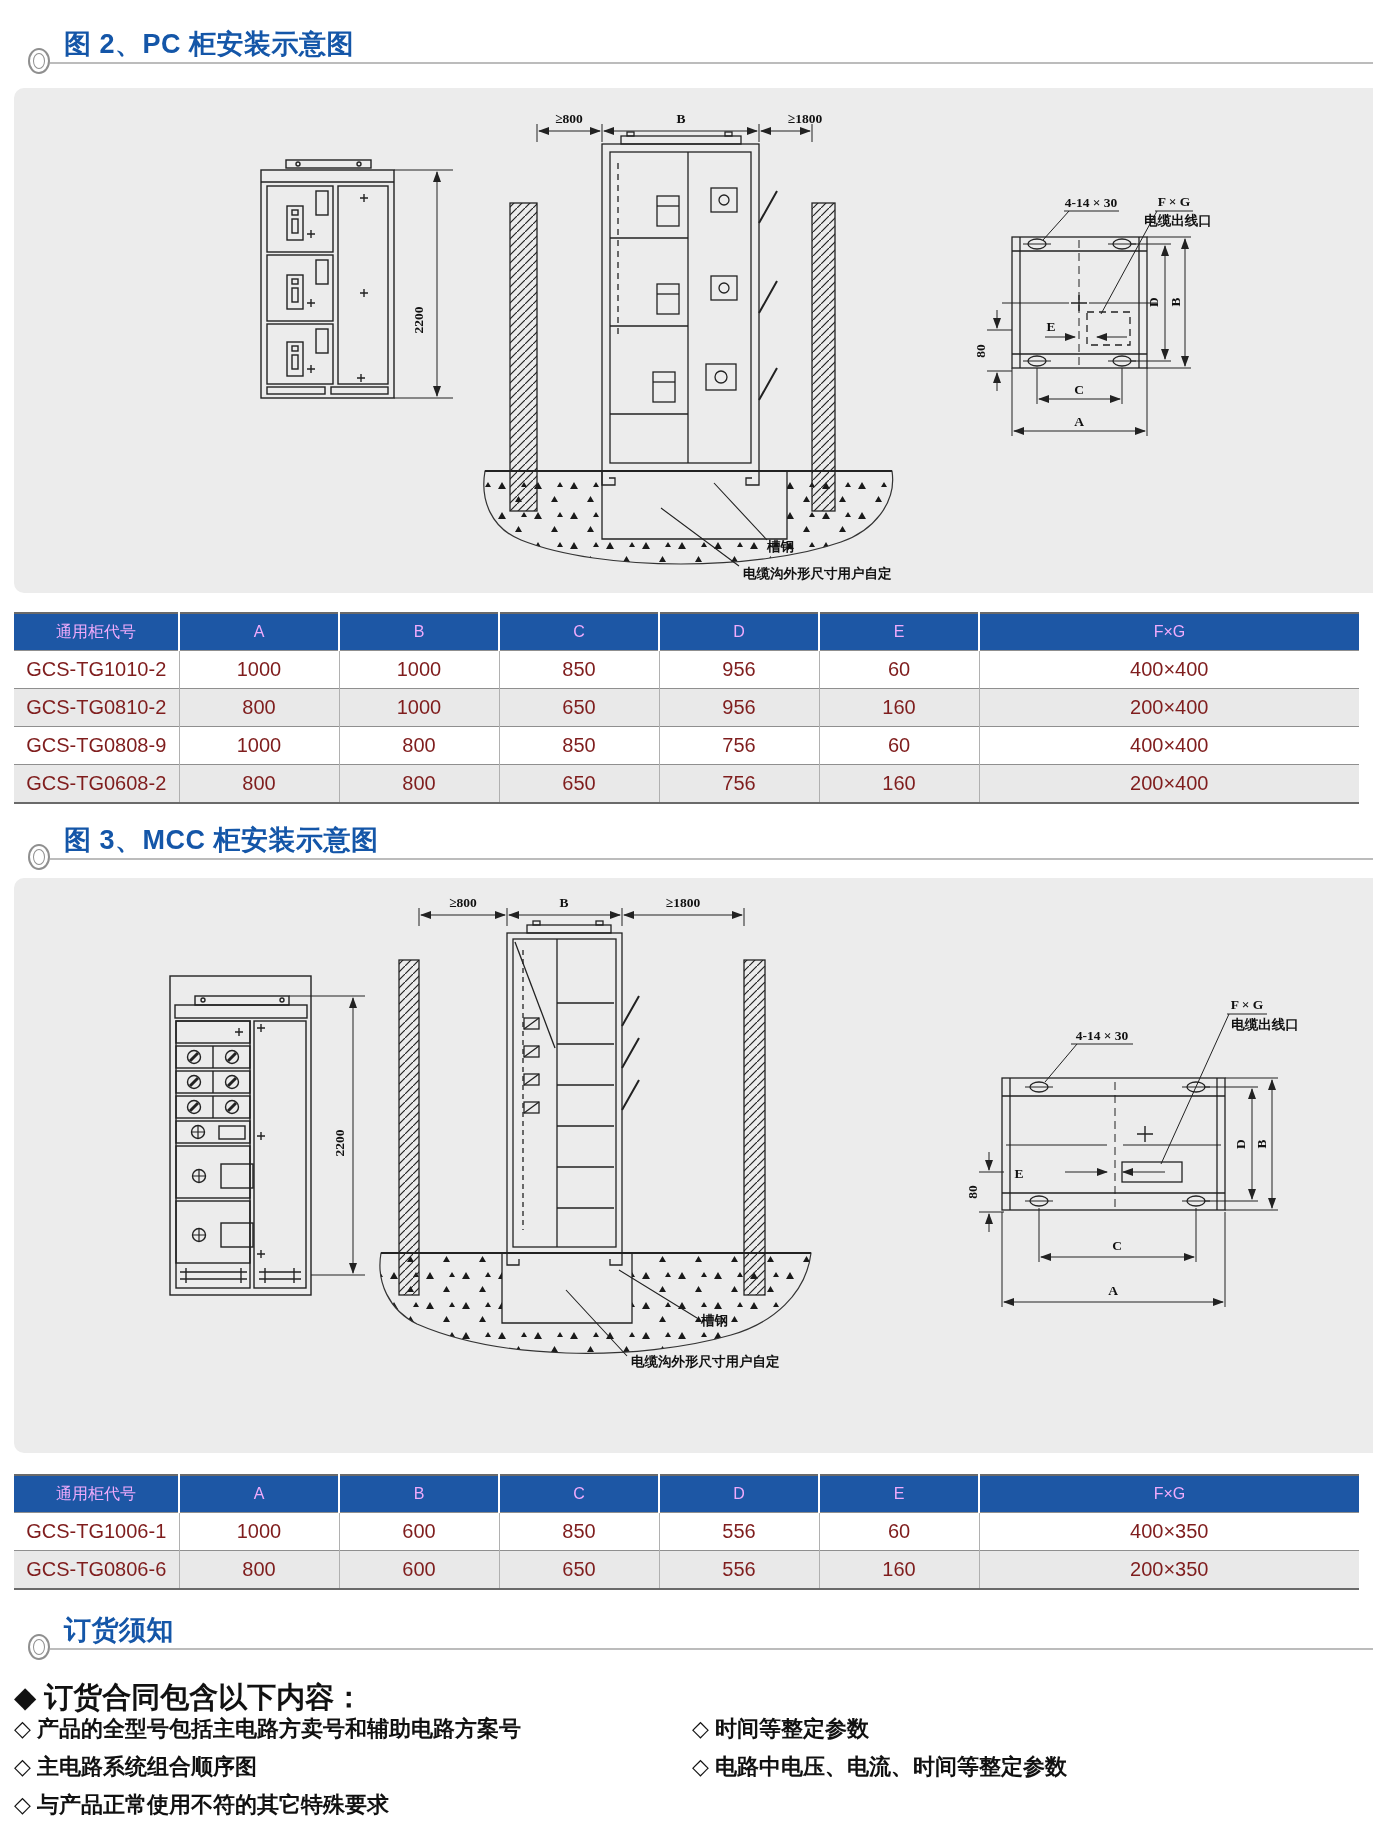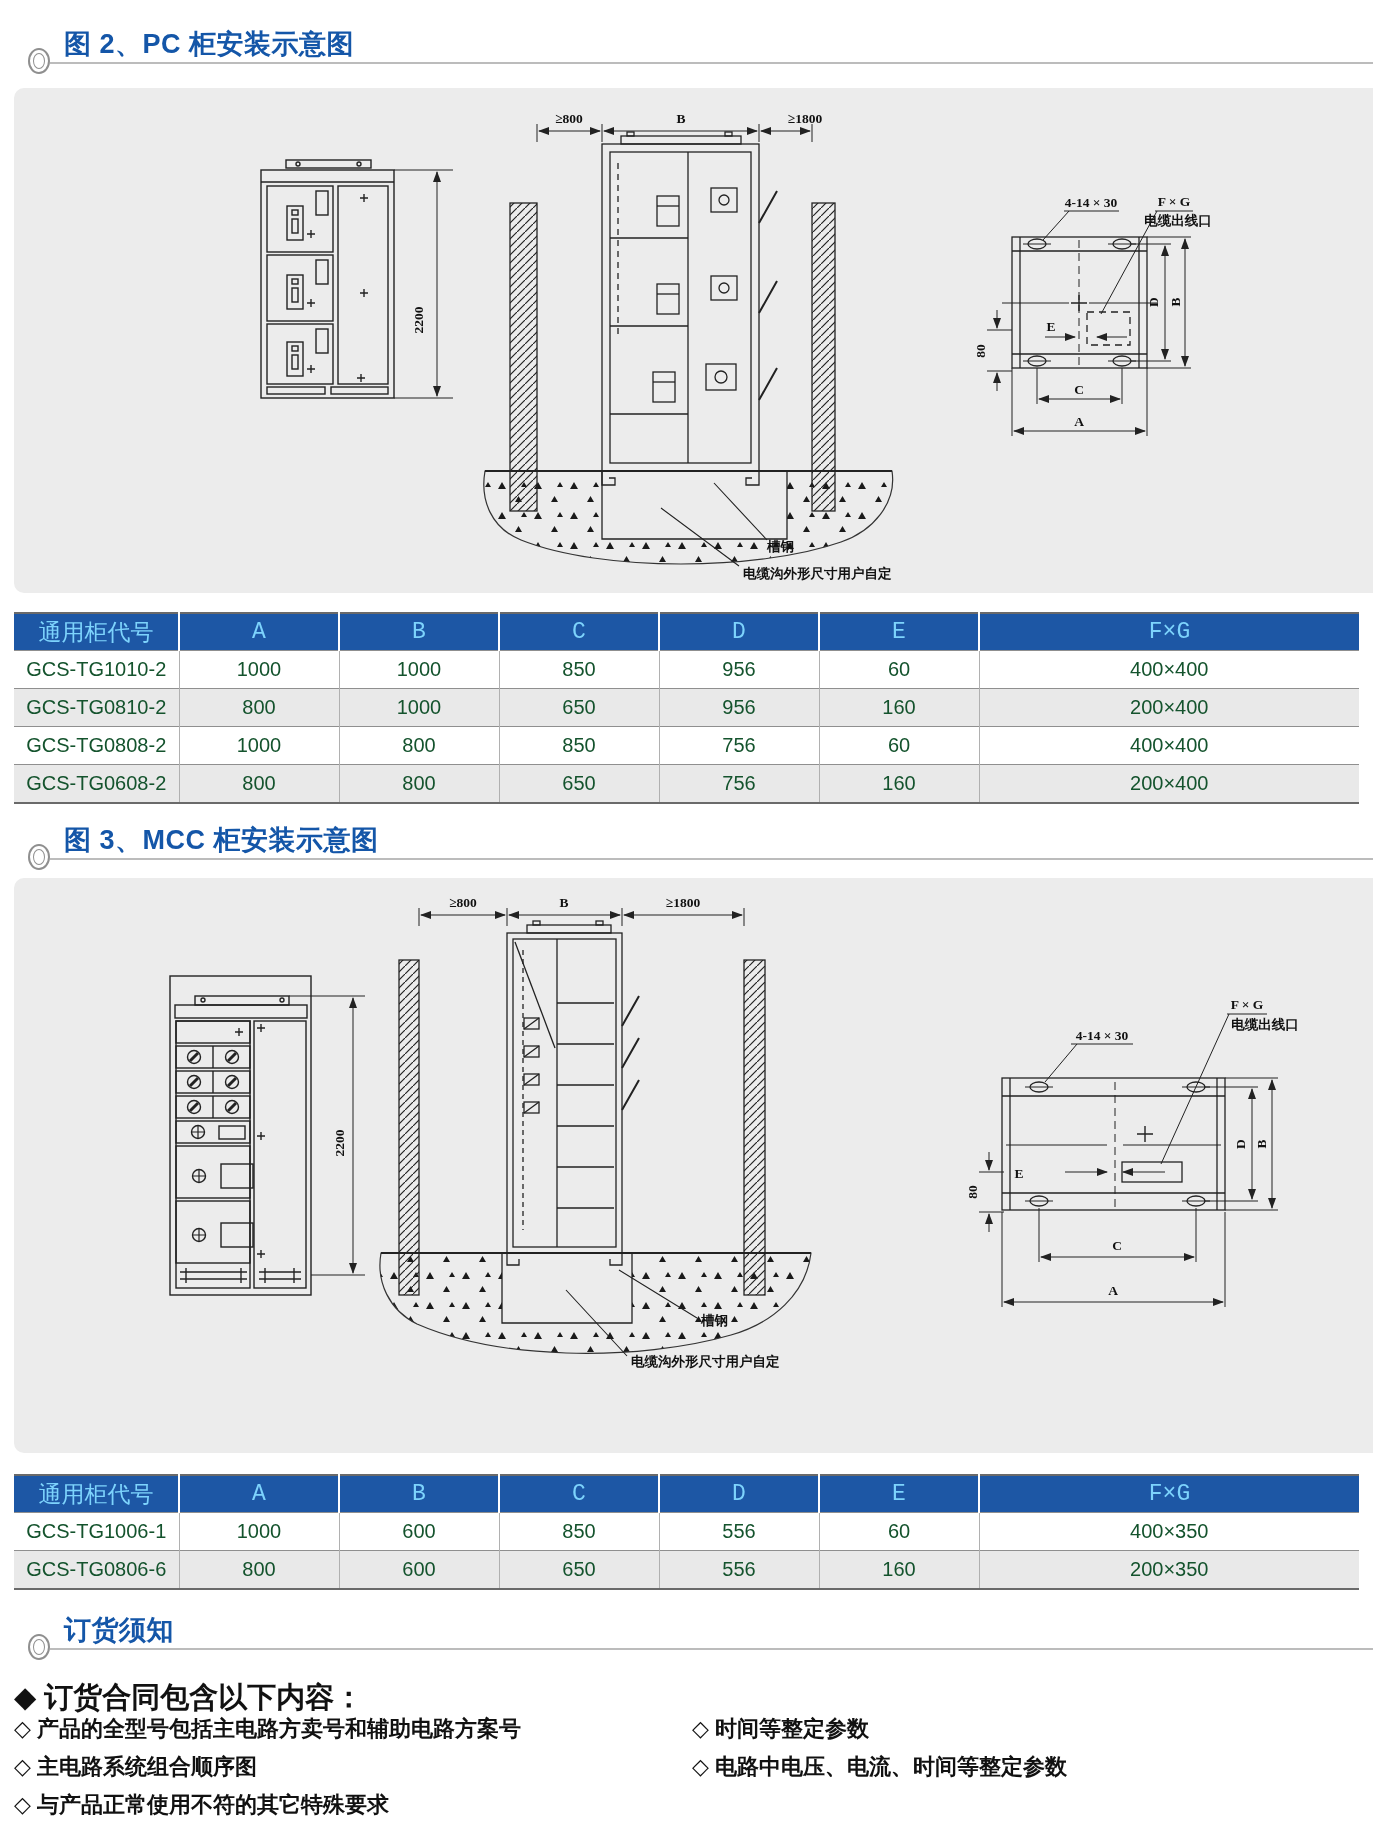--- a/index.html
+++ b/index.html
@@ -15,24 +15,24 @@
   .ring::after{content:"";position:absolute;inset:3px;border:1px solid #8f8f8f;border-radius:50%;}
   
   .panel{position:absolute;left:14px;width:1345px;background:#ececec;border-radius:10px;padding-left:47px;}
   .fig{display:block;}
   .fig text{stroke:none !important;fill:#111;}
   .fig .d{font:bold 13.5px "Liberation Serif","DejaVu Serif",serif;}
   .fig .c{font:bold 13.5px "Liberation Sans","DejaVu Sans",sans-serif;}
   
   .dim-table{position:absolute;left:14px;width:1345px;border-collapse:collapse;
              border-top:2px solid #6a6a6a;border-bottom:2px solid #6a6a6a;table-layout:fixed;}
-  .dim-table th{background:#1d57a5;color:#7dd3fc;font-size:23px;font-weight:normal;height:34px;
-                border-left:2px solid #fff;font-family:Liberation Mono, monospace;}
+  .dim-table th{background:#1d57a5;color:#f0abfc;font-size:16px;font-weight:normal;height:34px;
+                border-left:2px solid #fff;}
   .dim-table th:first-child{border-left:none;}
-  .dim-table td{font-size:20px;color:#14532d;text-align:center;height:35px;
+  .dim-table td{font-size:20px;color:#7f1d1d;text-align:center;height:35px;
                 border-left:1px solid #b0b0b0;border-top:1px solid #8f8f8f;}
   .dim-table td:first-child{border-left:none;}
   .dim-table tbody tr:nth-child(even){background:#e9e9e9;}
   
   .note-heading{position:absolute;left:14px;top:1678px;font-size:29px;font-weight:600;white-space:nowrap;}
   .notes-grid{position:absolute;left:14px;top:1714px;width:1350px;display:grid;
               grid-template-columns:678px 1fr;grid-auto-rows:38px;font-size:22px;font-weight:600;}
   .notes-grid div{white-space:nowrap;}
 </style>
 </head>
@@ -224,21 +224,21 @@
       <tr>
         <td>GCS-TG0810-2</td>
         <td>800</td>
         <td>1000</td>
         <td>650</td>
         <td>956</td>
         <td>160</td>
         <td>200×400</td>
       </tr>
       <tr>
-        <td>GCS-TG0808-2</td>
+        <td>GCS-TG0808-9</td>
         <td>1000</td>
         <td>800</td>
         <td>850</td>
         <td>756</td>
         <td>60</td>
         <td>400×400</td>
       </tr>
       <tr>
         <td>GCS-TG0608-2</td>
         <td>800</td>

